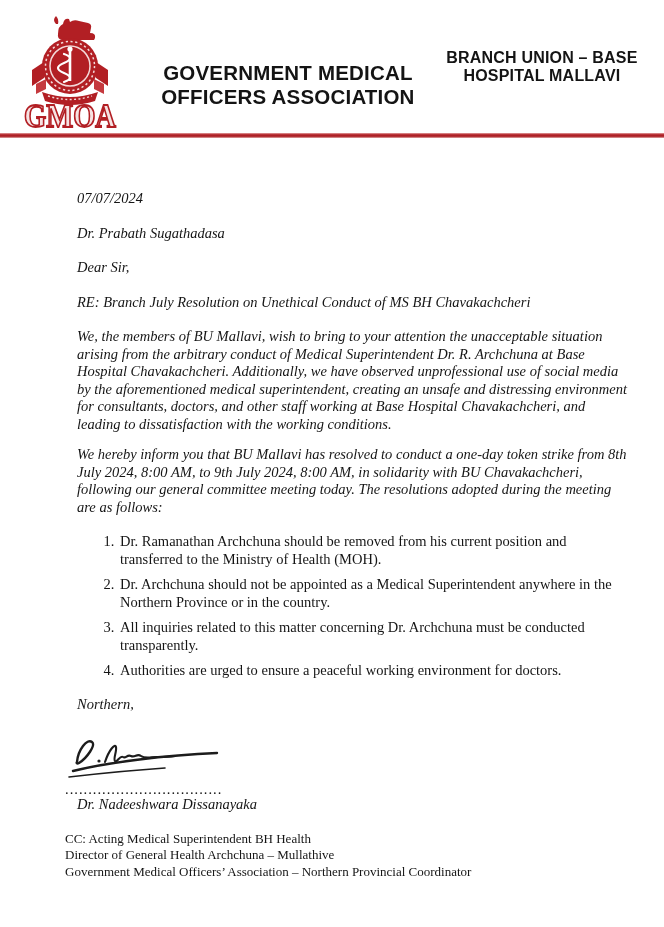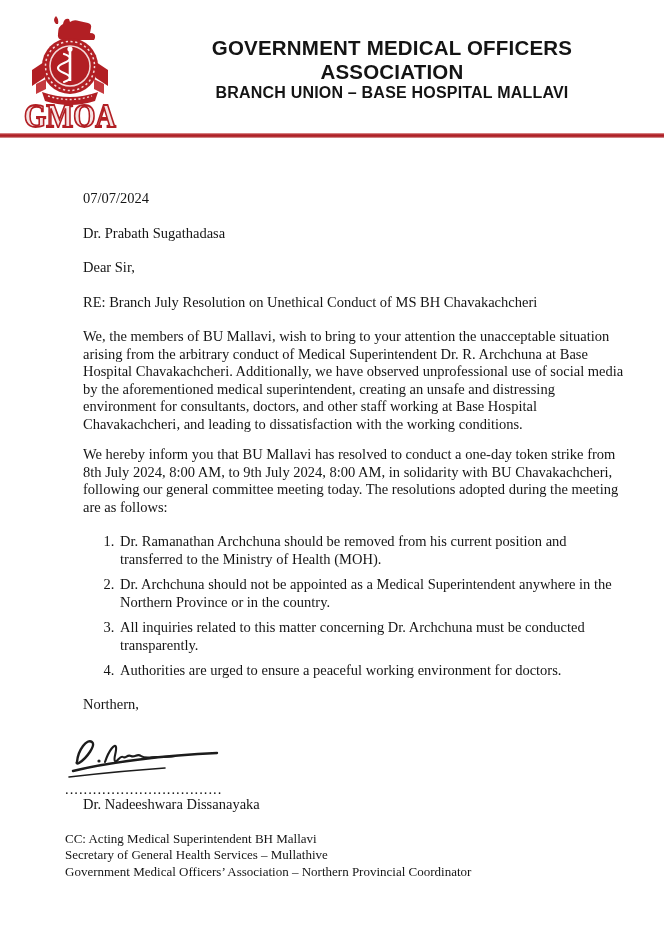--- a/index.html
+++ b/index.html
@@ -10,36 +10,36 @@
     background:#ffffff;
     font-family:"Liberation Serif", serif;
     color:#151515;
     overflow:hidden;
   }
   
   .header { position:relative; height:133px; }
   .logo { position:absolute; left:22px; top:12px; width:96px; height:120px; }
   .titles {
     position:absolute; left:138px; right:18px; top:0; height:133px;
-    display:flex; flex-direction:column; align-items:center;
+    display:flex; flex-direction:row; align-items:center;
     font-family:"Liberation Sans", sans-serif; font-weight:bold; color:#141414;
     text-align:center;
   }
   .title-line1 { margin-top:36px; font-size:20.5px; letter-spacing:.2px; }
   .title-line2 { font-size:16px; letter-spacing:.2px; }
   .divider {
     height:5px; width:100%;
     background:linear-gradient(to bottom,#e2a3a3 0%, #b32228 35%, #a81d23 65%, #e2aaaa 100%);
   }
   
   .content {
     padding:52px 36px 0 65px;
     font-size:14.5px; line-height:17.5px;
   }
-  .block { margin:0 0 17px 18px; }
+  .block { margin:0 0 17px 12px;font-style:italic; }
   .tight { margin:0; }
   ol.resolutions { margin:0 0 16px 0; padding:0 0 0 45px; }
   ol.resolutions li { margin:8px; padding-left:2px; }
   .sig-area { margin-top:4px; height:52px; }
   .dots { letter-spacing:1px; line-height:14px; }
   .cc { margin-top:11px; font-size:13px; line-height:16.5px; }
   .cc div { margin:0; }
 </style>
 </head>
 <body>
@@ -129,19 +129,19 @@
       </svg>
     </div>
 
     <div class="dots tight">..................................</div>
 
     <div class="block">
       <div class="tight">Dr. Nadeeshwara Dissanayaka</div>
     </div>
 
     <div class="cc">
-      <div>CC: Acting Medical Superintendent BH Mallavi</div>
-      <div>Secretary of General Health Services – Mullathive</div>
+      <div>CC: Acting Medical Superintendent BH Health</div>
+      <div>Director of General Health Archchuna – Mullathive</div>
       <div>Government Medical Officers’ Association – Northern Provincial Coordinator</div>
     </div>
 
   </div>
 </div>
 
 </body></html>

